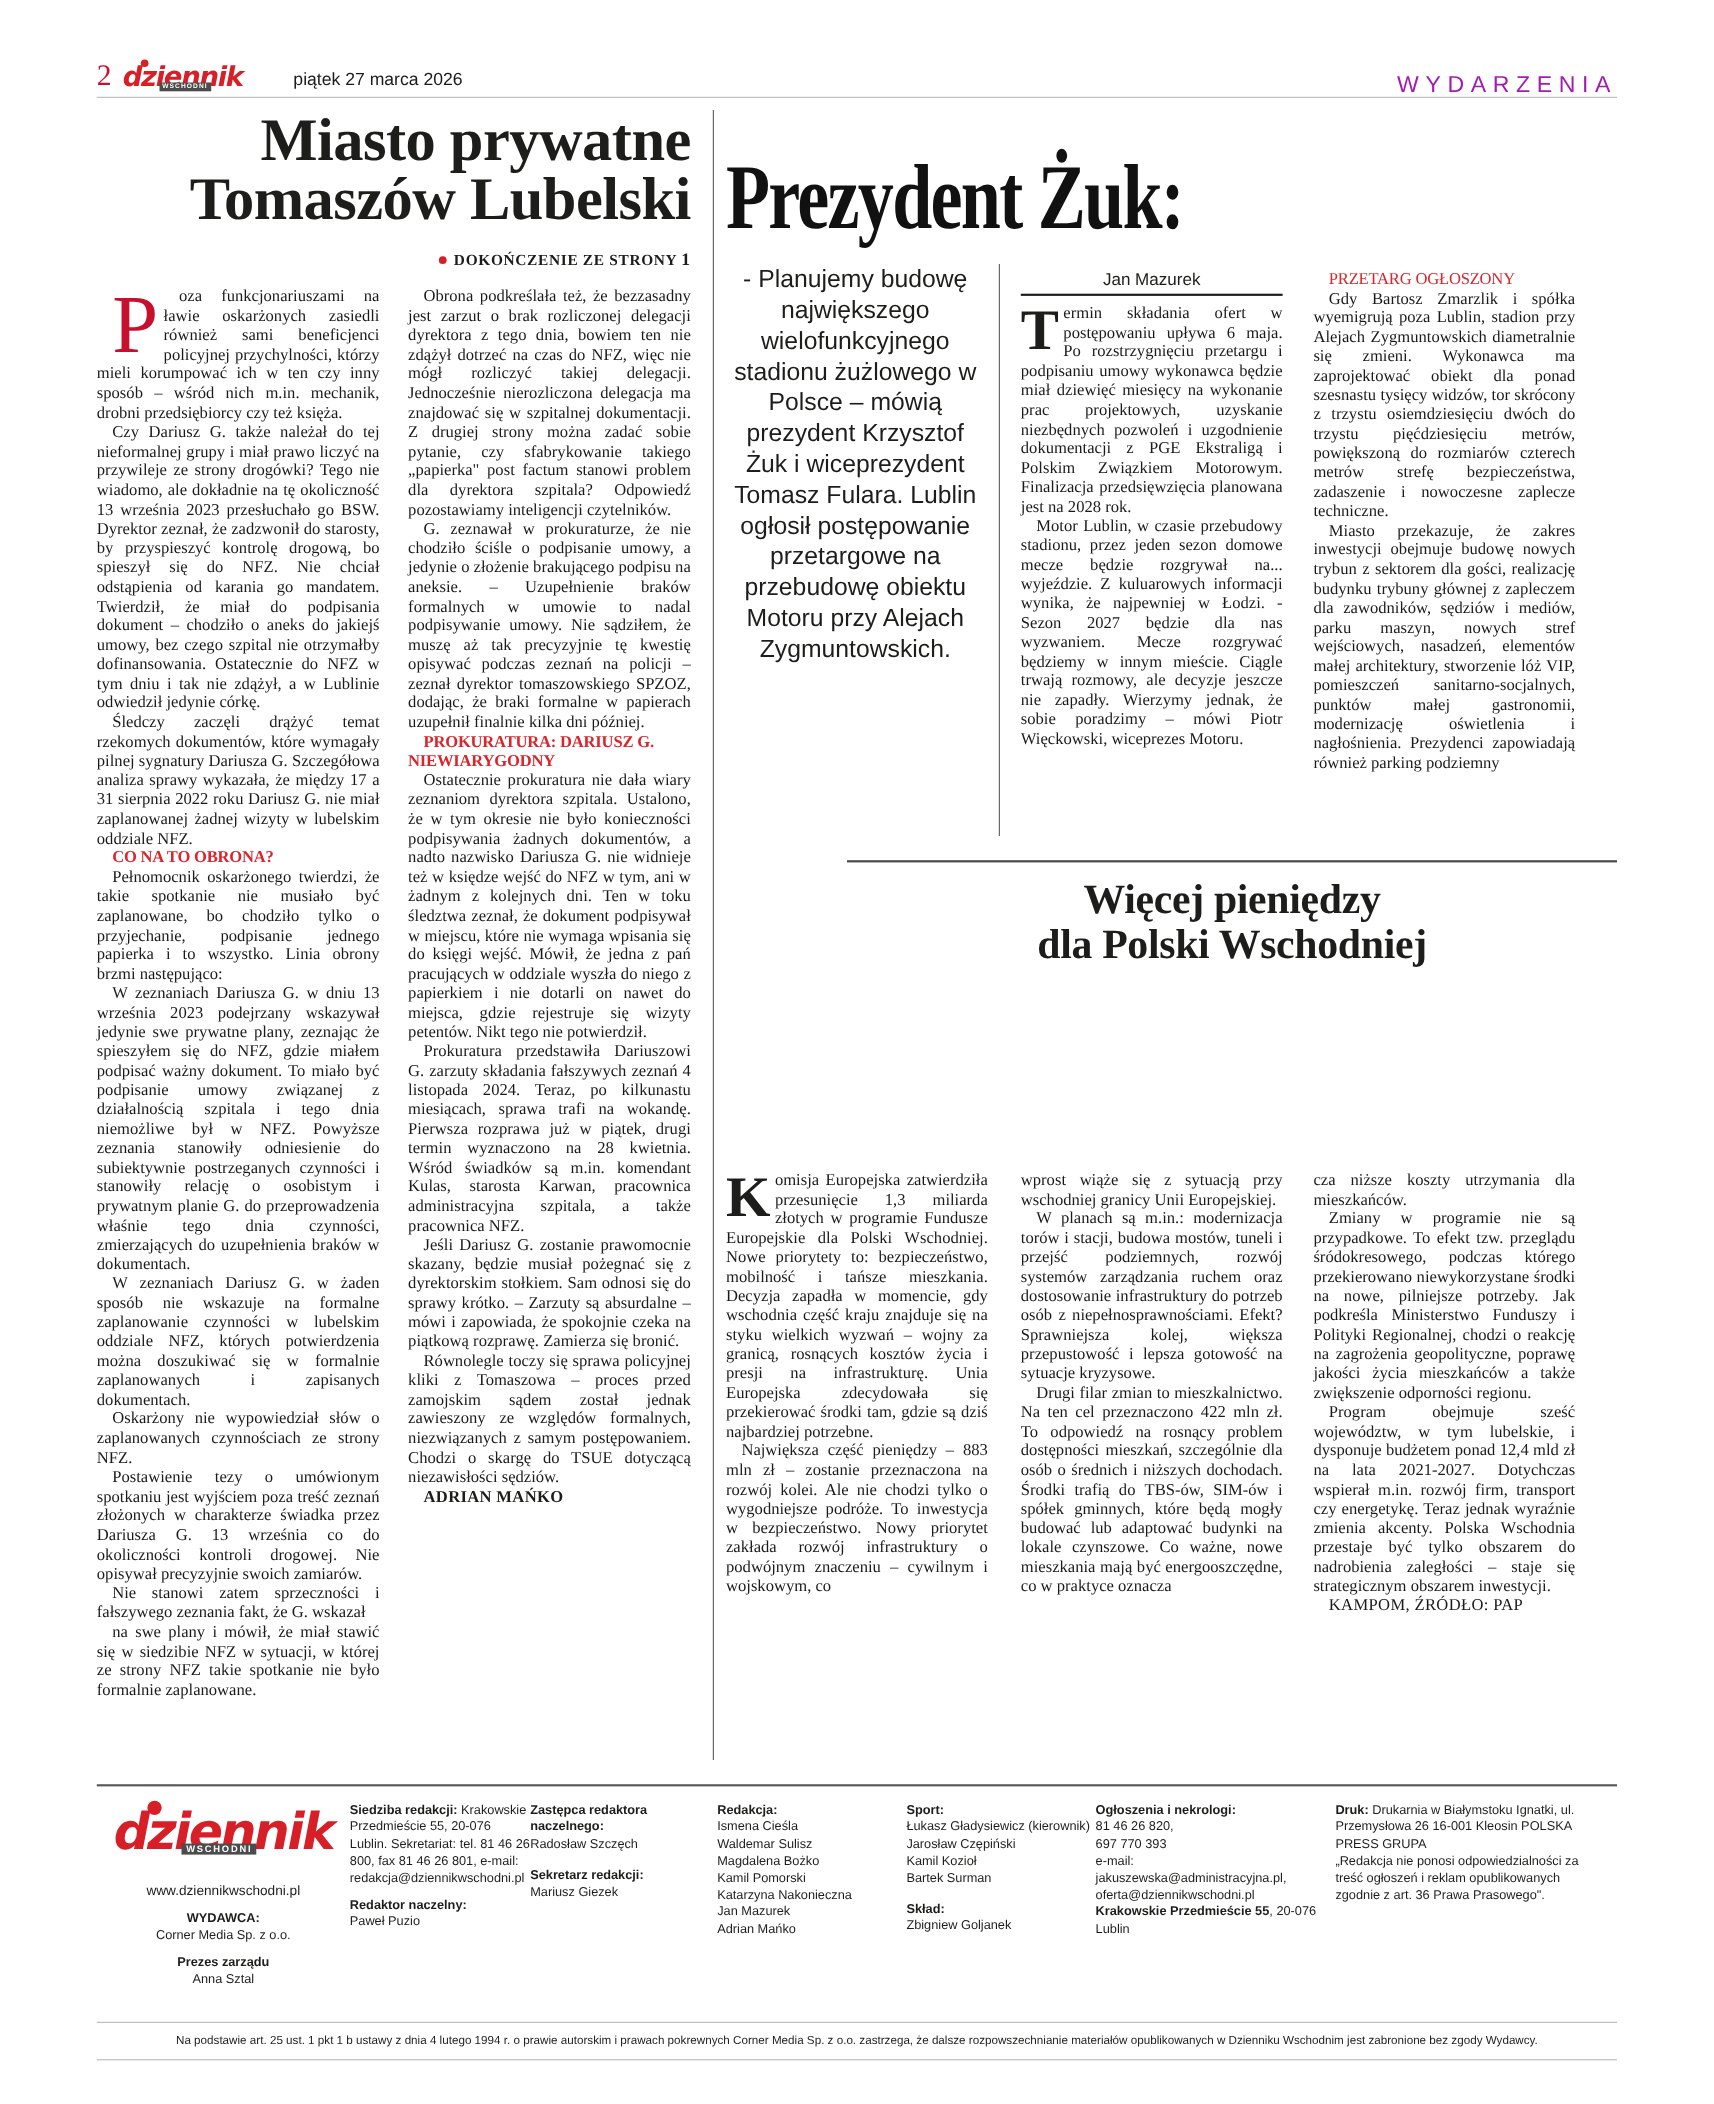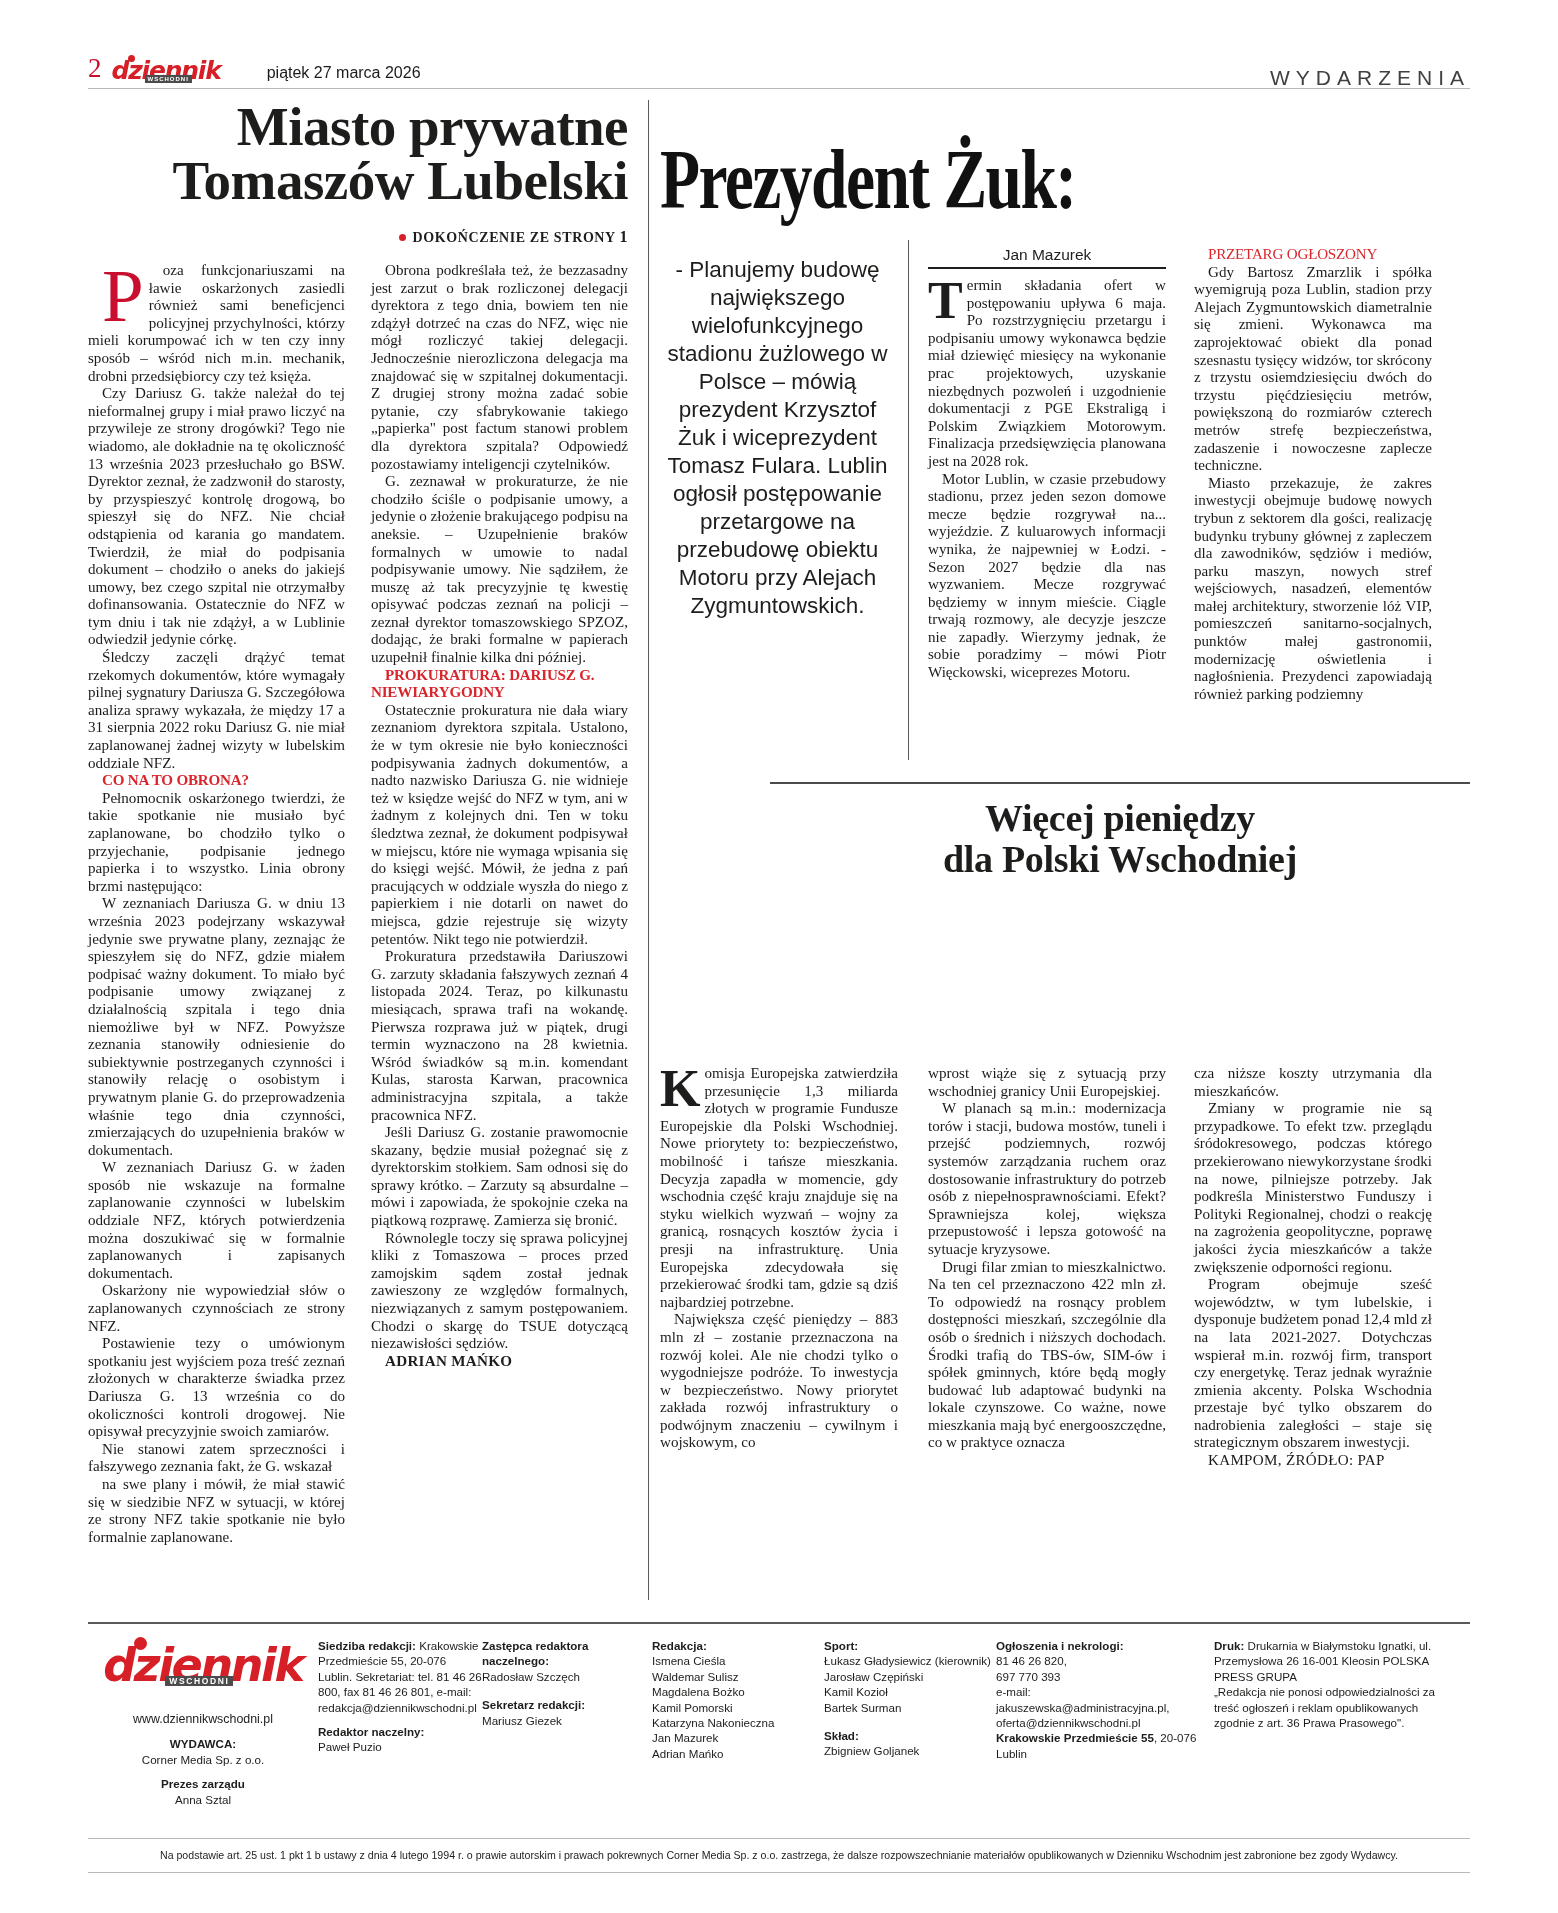--- a/index.html
+++ b/index.html
@@ -24,21 +24,21 @@
   .mini-logo .dot{position:absolute;left:16px;top:-3px;width:7px;height:7px;border-radius:50%;background:#d61f26;}
   .mini-logo .sub{
     position:absolute;left:33px;bottom:0px;background:#4c4c4c;color:#fff;
     font-family:"Liberation Sans",sans-serif;font-size:6px;font-weight:bold;
     letter-spacing:1px;padding:1px 3px;line-height:1;
   }
   .mh-date{font-family:"Liberation Sans",sans-serif;font-size:16px;color:#1b1b1b;line-height:1;padding-bottom:2px;padding-left:36px;}
   .section-word{
     position:absolute;right:0;bottom:1px;
     font-family:"Liberation Sans",sans-serif;font-size:21px;
-    letter-spacing:6px;color:#404040;line-height:1;font-weight:300;
+    letter-spacing:6px;color:#a21caf;line-height:1;font-weight:300;
   }
   .mh-rule{position:absolute;left:0;top:33px;width:1382px;height:1px;background:#b9b9bd;}
 
   
   .left-art{position:absolute;left:88px;top:100px;width:540px;}
   .hl-left{
     font-family:"Liberation Serif",serif;font-weight:bold;
     font-size:55px;line-height:0.98;text-align:right;color:#1d1d1b;
     letter-spacing:-0.5px;
   }
@@ -79,21 +79,21 @@
 
   
   .right-zone{position:absolute;left:660px;top:100px;width:810px;}
   .hl-prez{
     font-family:"Liberation Serif",serif;font-weight:bold;
     font-size:84px;line-height:0.95;color:#111;letter-spacing:-2px;
     transform:scaleX(0.78);transform-origin:left center;white-space:nowrap;
     margin:40px 0 0 0;
   }
   .lead-quote{
-    position:absolute;left:660px;top:256px;width:235px;
+    position:absolute;left:660px;top:240px;width:235px;
     font-family:"Liberation Sans",sans-serif;font-weight:300;
     font-size:22.5px;line-height:28px;text-align:center;color:#1d1d1b;
   }
   .colA{position:absolute;left:928px;top:246px;width:238px;}
   .colB{position:absolute;left:1194px;top:246px;width:238px;}
   .byline{
     font-family:"Liberation Sans",sans-serif;font-size:15.5px;text-align:center;
     color:#1d1d1b;padding-bottom:3px;border-bottom:2.5px solid #1d1d1b;margin-bottom:8px;
   }
   .colA p,.colB p{

